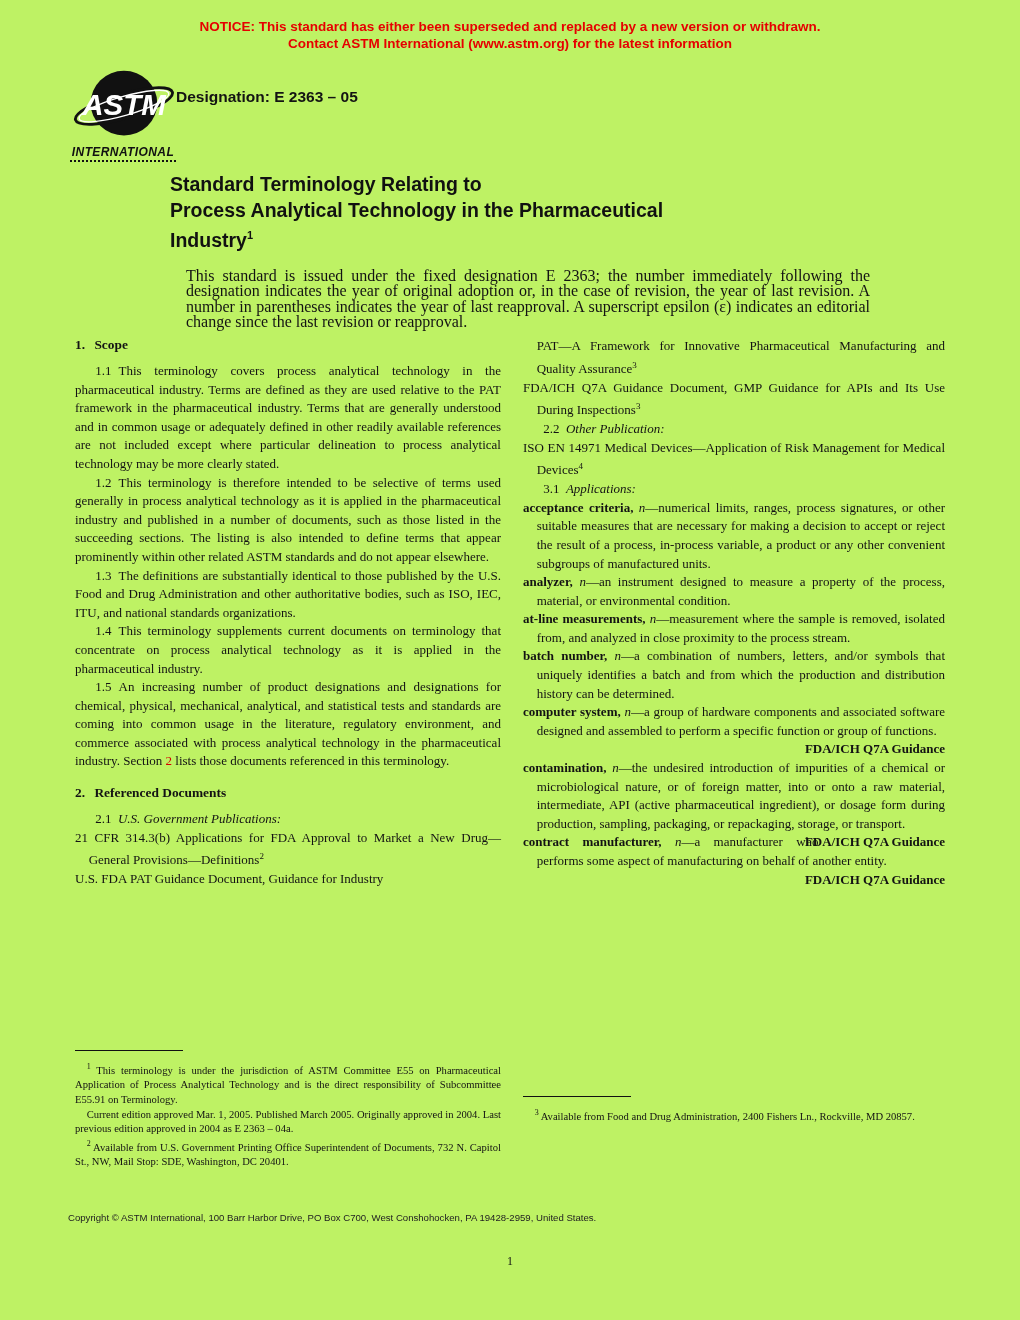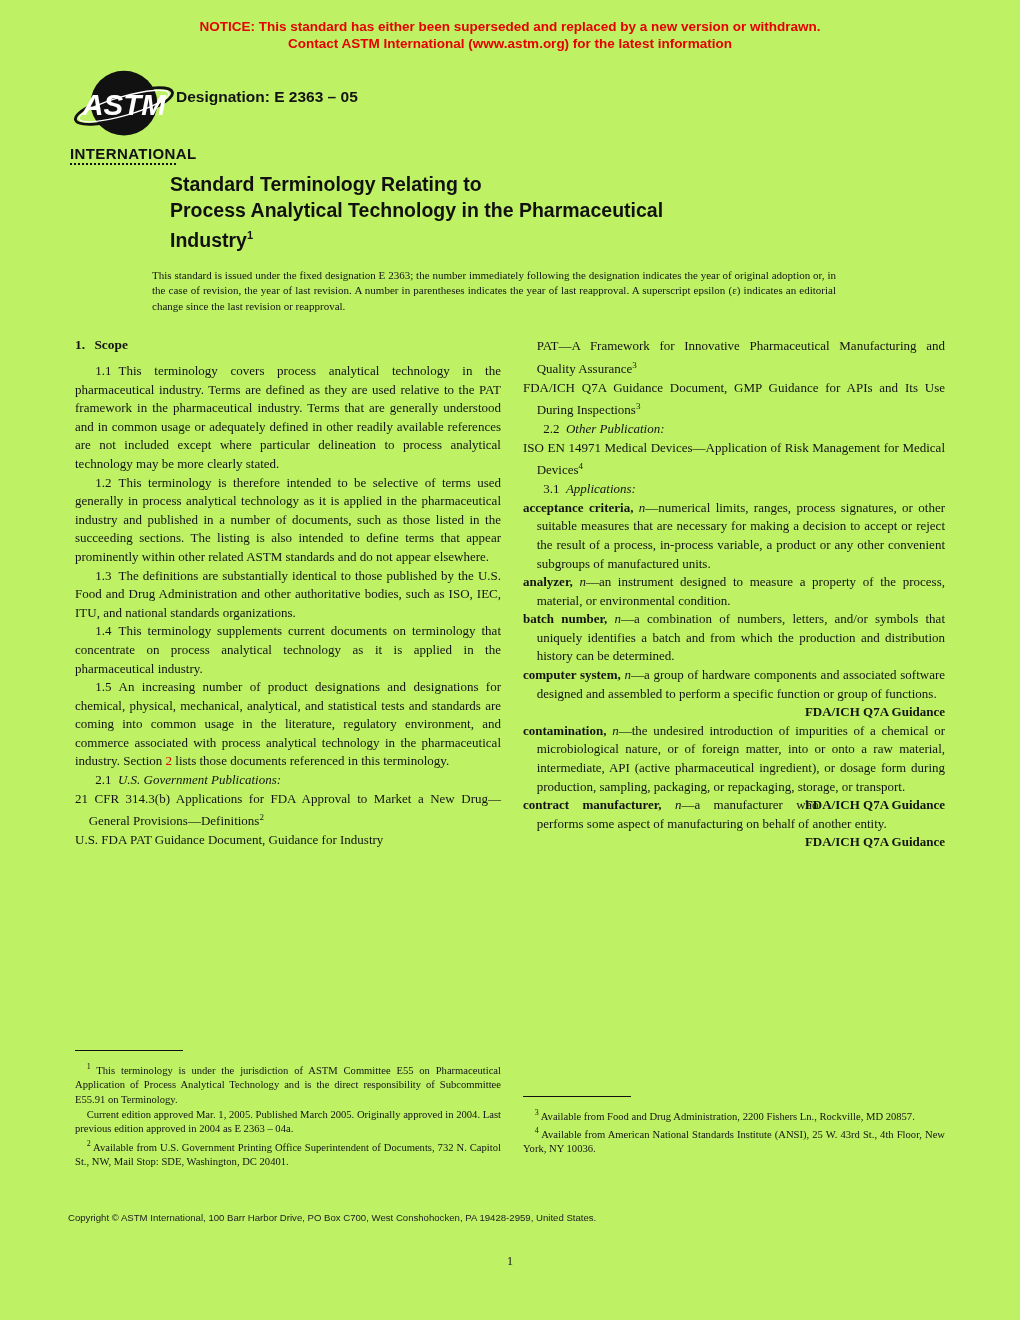--- a/index.html
+++ b/index.html
@@ -8,37 +8,37 @@
     position:relative; width:1020px; height:1320px; background:#bef264;
     font-family:"Liberation Serif", serif; color:#131313; overflow:hidden;
   }
   .notice {
     position:absolute; top:19px; left:0; width:100%; text-align:center;
     color:#e60000; font-family:"Liberation Sans", sans-serif;
     font-weight:700; font-size:13.5px; line-height:16.5px;
   }
   .logo-wrap { position:absolute; left:70px; top:68px; width:106px; text-align:center; }
   .logo-sub {
-    font-family:"Liberation Sans", sans-serif; font-weight:700;
-    font-size:15px; letter-spacing:0.4px; color:#111;
+    font-family:"Liberation Sans", sans-serif; font-style:italic; font-weight:700;
+    font-size:12px; letter-spacing:0.4px; color:#111;
     border-bottom:2px dotted #111; padding-bottom:1px; margin-top:-5px;
   }
   .designation {
     position:absolute; left:176px; top:88px;
     font-family:"Liberation Sans", sans-serif; font-weight:700; font-size:15.5px;
   }
   .title {
     position:absolute; left:170px; top:172px;
     font-family:"Liberation Sans", sans-serif; font-weight:700;
     font-size:19.5px; line-height:25.5px; color:#111;
   }
   .title sup { font-size:11px; }
   .issue-note {
-    position:absolute; left:152px; top:268px; width:684px;
-    font-size:11px; line-height:15.4px; text-align:justify;
+    position:absolute; left:186px; top:268px; width:684px;
+    font-size:16px; line-height:15.4px; text-align:justify;
   }
   .col { position:absolute; top:337px; }
   .col-left  { left:75px;  width:426px; }
   .col-right { left:523px; width:422px; }
   .sec-h { font-size:13.4px; font-weight:700; margin:0 0 9px 0; }
   .sec-h .sec-t { margin-left:0.7em;margin-top:16px; }
   .sec-h.spaced { margin-top:14px; }
   .para {
     margin:0; font-size:13px; line-height:18.6px;
     text-align:justify; text-indent:1.55em;
@@ -106,20 +106,21 @@
   <div class="col col-left">
     <h2 class="sec-h"><span>1.</span><span class="sec-t">Scope</span></h2>
     <div id="scope-paras">
         <p class="para"><span class="pnum">1.1</span><span>This terminology covers process analytical technology in the pharmaceutical industry. Terms are defined as they are used relative to the PAT framework in the pharmaceutical industry. Terms that are generally understood and in common usage or adequately defined in other readily available references are not included except where particular delineation to process analytical technology may be more clearly stated.</span></p>
         <p class="para"><span class="pnum">1.2</span><span>This terminology is therefore intended to be selective of terms used generally in process analytical technology as it is applied in the pharmaceutical industry and published in a number of documents, such as those listed in the succeeding sections. The listing is also intended to define terms that appear prominently within other related ASTM standards and do not appear elsewhere.</span></p>
         <p class="para"><span class="pnum">1.3</span><span>The definitions are substantially identical to those published by the U.S. Food and Drug Administration and other authoritative bodies, such as ISO, IEC, ITU, and national standards organizations.</span></p>
         <p class="para"><span class="pnum">1.4</span><span>This terminology supplements current documents on terminology that concentrate on process analytical technology as it is applied in the pharmaceutical industry.</span></p>
         <p class="para"><span class="pnum">1.5</span><span>An increasing number of product designations and designations for chemical, physical, mechanical, analytical, and statistical tests and standards are coming into common usage in the literature, regulatory environment, and commerce associated with process analytical technology in the pharmaceutical industry. Section </span><span class="red-link">2</span><span> lists those documents referenced in this terminology.</span></p>
       </div>
 
+    <h2 class="sec-h spaced"><span>2.</span><span class="sec-t">Referenced Documents</span></h2>
     <p class="para sub"><span>2.1</span><i class="sub-t">U.S. Government Publications:</i></p>
     <div id="refs-left">
         <p class="ref"><span>21 CFR 314.3(b)  Applications for FDA Approval to Market a New Drug—General Provisions—Definitions</span><sup class="sup">2</sup></p>
         <p class="ref"><span>U.S. FDA PAT Guidance Document, Guidance for Industry</span></p>
       </div>
   </div>
 
   <div class="col col-right">
     <div id="refs-right">
         <p class="ref cont"><span>PAT—A Framework for Innovative Pharmaceutical Manufacturing and Quality Assurance</span><sup class="sup">3</sup></p>
@@ -127,40 +128,40 @@
       </div>
     <p class="para sub"><span>2.2</span><i class="sub-t">Other Publication:</i></p>
     <div id="refs-right2">
         <p class="ref"><span>ISO EN 14971 Medical Devices—Application of Risk Management for Medical Devices</span><sup class="sup">4</sup></p>
       </div>
 
     <p class="para sub"><span>3.1</span><i class="sub-t">Applications:</i></p>
     <div id="terms-list">
         <p class="term"><b class="term-name">acceptance criteria,</b> <i>n</i><span>—numerical limits, ranges, process signatures, or other suitable measures that are necessary for making a decision to accept or reject the result of a process, in-process variable, a product or any other convenient subgroups of manufactured units.</span></p>
         <p class="term"><b class="term-name">analyzer,</b> <i>n</i><span>—an instrument designed to measure a property of the process, material, or environmental condition.</span></p>
+        <p class="term"><b class="term-name">at-line measurements,</b> <i>n</i><span>—measurement where the sample is removed, isolated from, and analyzed in close proximity to the process stream.</span></p>
         <p class="term"><b class="term-name">batch number,</b> <i>n</i><span>—a combination of numbers, letters, and/or symbols that uniquely identifies a batch and from which the production and distribution history can be determined.</span></p>
         <p class="term"><b class="term-name">computer system,</b> <i>n</i><span>—a group of hardware components and associated software designed and assembled to perform a specific function or group of functions.</span></p>
         <p class="attr-block">FDA/ICH Q7A Guidance</p>
         <p class="term"><b class="term-name">contamination,</b> <i>n</i><span>—the undesired introduction of impurities of a chemical or microbiological nature, or of foreign matter, into or onto a raw material, intermediate, API (active pharmaceutical ingredient), or dosage form during production, sampling, packaging, or repackaging, storage, or transport.</span><span class="attr-inline">FDA/ICH Q7A Guidance</span></p>
         <p class="term"><b class="term-name">contract manufacturer,</b> <i>n</i><span>—a manufacturer who performs some aspect of manufacturing on behalf of another entity.</span></p>
         <p class="attr-block">FDA/ICH Q7A Guidance</p>
       </div>
   </div>
 
   <div class="footnotes fn-left">
     <div class="fn-rule"></div>
     <div id="fn-left-list">
         <p class="fn"><sup>1</sup> <span>This terminology is under the jurisdiction of ASTM Committee E55 on Pharmaceutical Application of Process Analytical Technology and is the direct responsibility of Subcommittee E55.91 on Terminology.</span></p>
         <p class="fn"> <span>Current edition approved Mar. 1, 2005. Published March 2005. Originally approved in 2004. Last previous edition approved in 2004 as E 2363 – 04a.</span></p>
         <p class="fn"><sup>2</sup> <span>Available from U.S. Government Printing Office Superintendent of Documents, 732 N. Capitol St., NW, Mail Stop: SDE, Washington, DC 20401.</span></p>
       </div>
   </div>
   <div class="footnotes fn-right">
     <div class="fn-rule"></div>
     <div id="fn-right-list">
-        <p class="fn"><sup>3</sup> <span>Available from Food and Drug Administration, 2200 Fishers Ln., Rockville, MD 20857.</span></p>
-        <p class="fn"><sup>4</sup> <span>Available from American National Standards Institute (ANSI), 25 W. 43rd St., 4th Floor, New York, NY 10036.</span></p>
+        <p class="fn"><sup>3</sup> <span>Available from Food and Drug Administration, 2400 Fishers Ln., Rockville, MD 20857.</span></p>
       </div>
   </div>
 
   <div class="copyright">Copyright © ASTM International, 100 Barr Harbor Drive, PO Box C700, West Conshohocken, PA 19428-2959, United States.</div>
   <div class="page-num">1</div>
 </div>
 
 </body></html>

